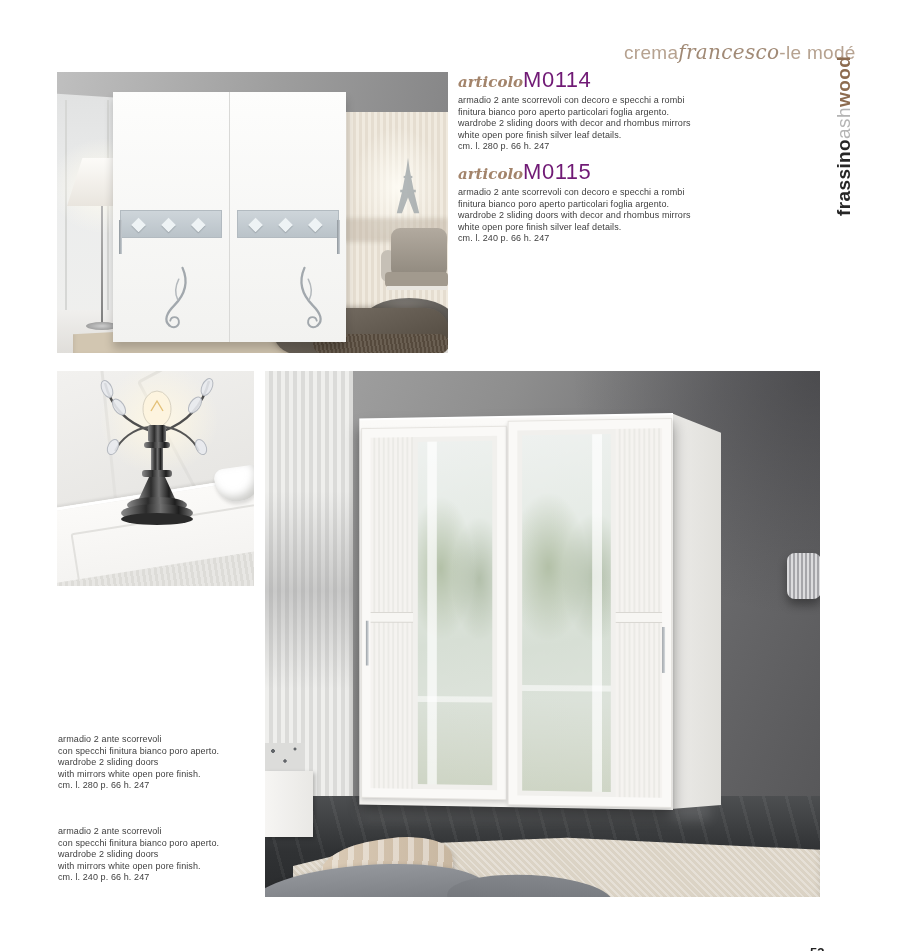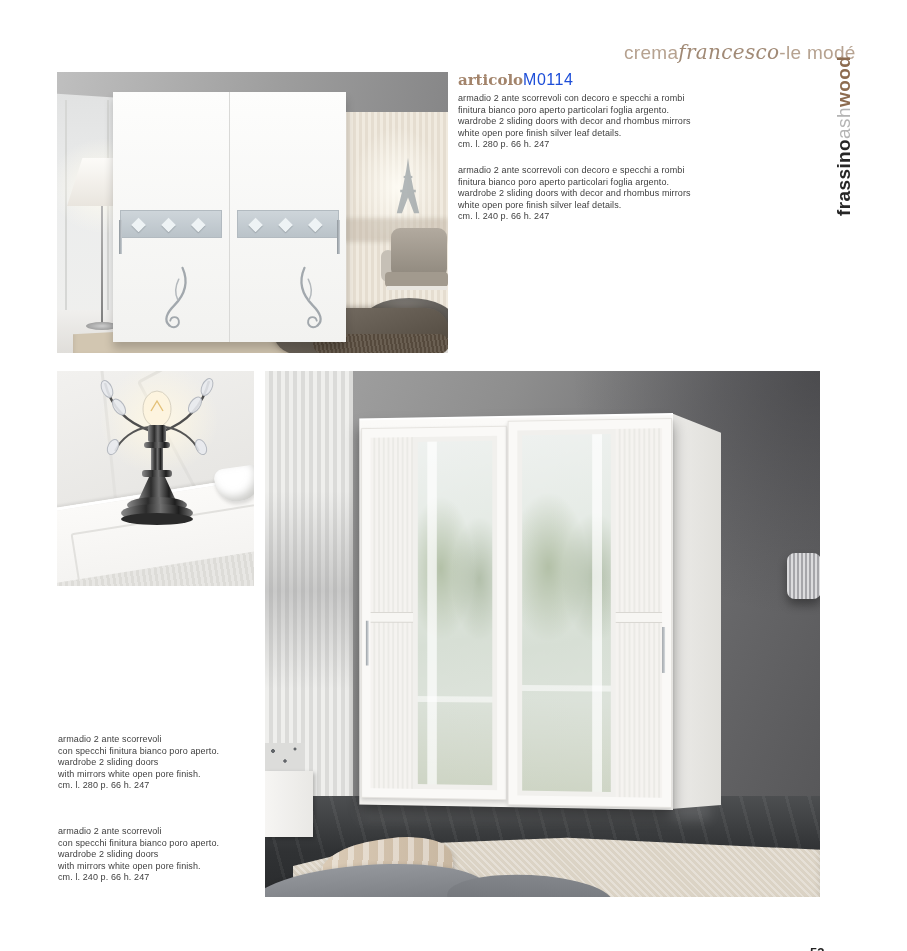--- a/index.html
+++ b/index.html
@@ -15,23 +15,23 @@
   
   .side-label{position:absolute;left:833px;top:216px;transform:rotate(-90deg);
               transform-origin:0 0;white-space:nowrap;font-size:19px;letter-spacing:.4px;}
   .side-label .it{font-weight:bold;color:#262626;}
   .side-label .en1{font-weight:400;color:#b4b4b4;}
   .side-label .en2{font-weight:bold;color:#8d6c50;}
 
   
   .article{position:absolute;width:300px;}
   .article .head{white-space:nowrap;line-height:20px;}
-  .article .head .script{font-family:"DejaVu Serif",serif;font-weight:bold;
+  .article .head .script{font-family:"DejaVu Serif",serif;font-style:italic;font-weight:bold;
                          font-size:15px;color:#a3846b;}
-  .article .head .code{font-size:16px;color:#1d4ed8;letter-spacing:.5px;}
+  .article .head .code{font-size:22px;color:#701a75;letter-spacing:.5px;}
   .article .body{margin-top:3px;font-size:9px;line-height:11.5px;color:#3e3e3e;letter-spacing:.1px;}
 
   .pagenum{position:absolute;left:810px;top:905px;font-size:13px;font-weight:600;color:#222;margin-top:40px;}
 
   
   .photo{position:absolute;overflow:hidden;}
 
   
   .p1{left:57px;top:72px;width:391px;height:281px;background:#e9e9e8;}
   .p1-wall{position:absolute;inset:0;background:linear-gradient(180deg,#dfe0e0 0%,#eceded 45%,#f0f0ee 100%);}
@@ -349,20 +349,21 @@
     <div class="body">
       <div>armadio 2 ante scorrevoli con decoro e specchi a rombi</div>
       <div>finitura bianco poro aperto particolari foglia argento.</div>
       <div>wardrobe 2 sliding doors with decor and rhombus mirrors</div>
       <div>white open pore finish silver leaf details.</div>
       <div>cm. l. 280 p. 66 h. 247</div>
     </div>
   </div>
 
   <div class="article" style="left:458px;top:162px;">
+    <div class="head"><span class="script">articolo</span><span class="code">M0115</span></div>
     <div class="body">
       <div>armadio 2 ante scorrevoli con decoro e specchi a rombi</div>
       <div>finitura bianco poro aperto particolari foglia argento.</div>
       <div>wardrobe 2 sliding doors with decor and rhombus mirrors</div>
       <div>white open pore finish silver leaf details.</div>
       <div>cm. l. 240 p. 66 h. 247</div>
     </div>
   </div>
 
   <div class="article" style="left:58px;top:731px;">

